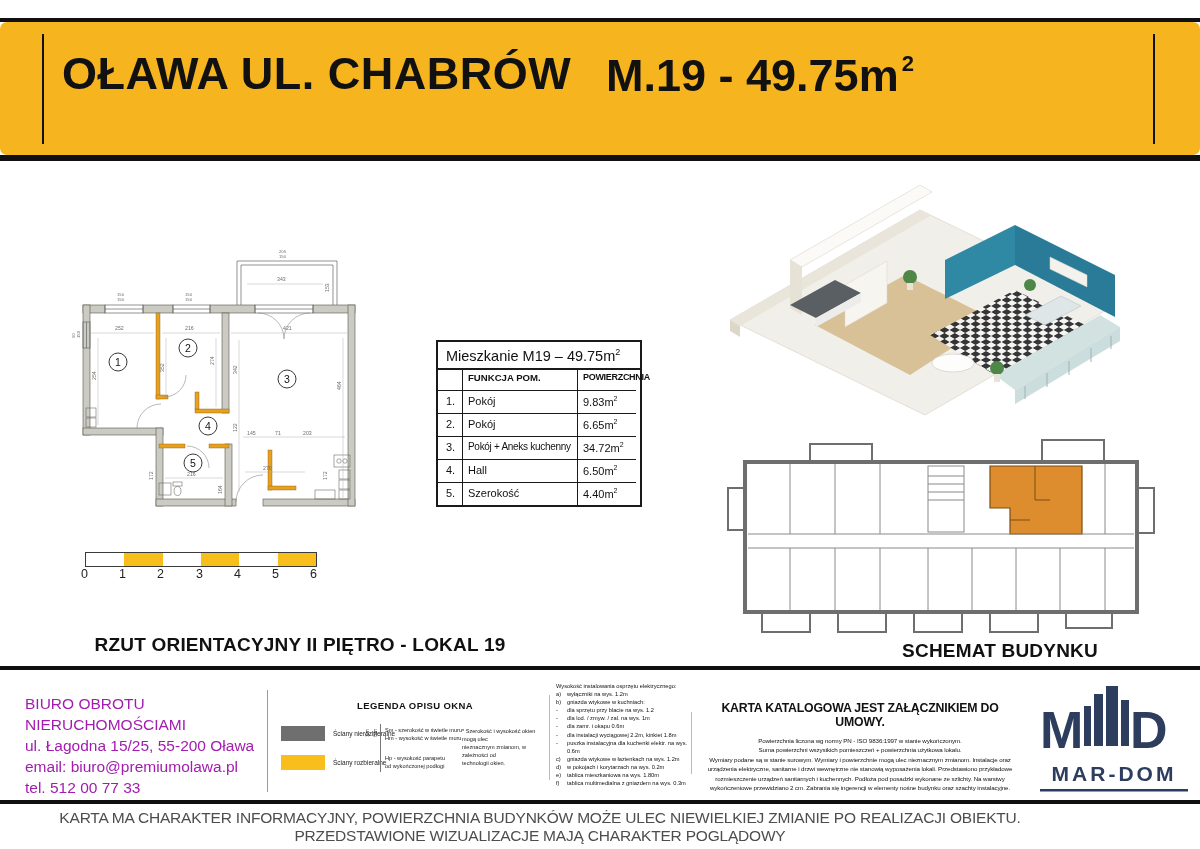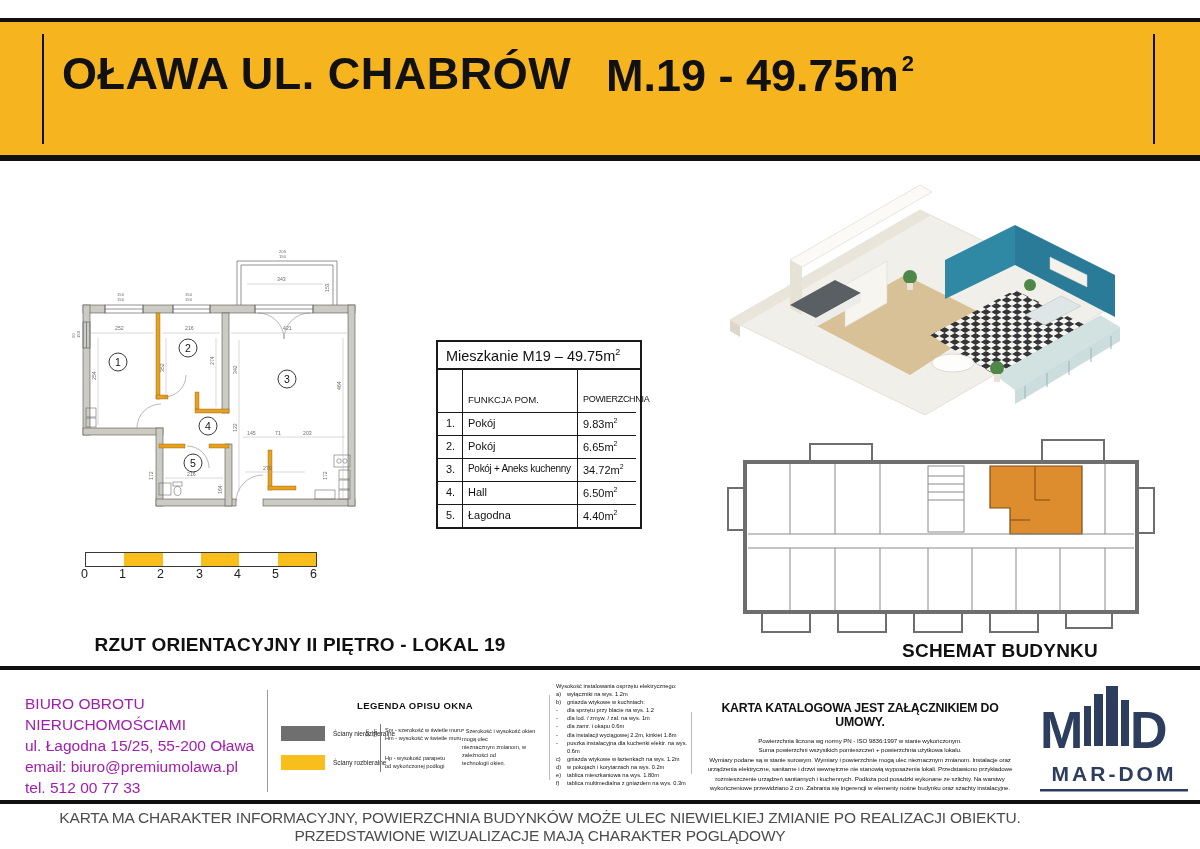--- a/index.html
+++ b/index.html
@@ -1,35 +1,35 @@
 <!DOCTYPE html>
 <html><head>
 <meta charset="utf-8">
 <style>
   html,body{margin:0;padding:0;background:#fff;}
   .page{position:relative;width:1200px;height:849px;background:#fff;overflow:hidden;
         font-family:"Liberation Sans","DejaVu Sans",sans-serif;color:#111;}
   .abs{position:absolute;}
   .hline{position:absolute;left:0;width:1200px;background:#101010;}
   
-  .band{position:absolute;left:0;top:22px;width:1200px;height:133px;background:#F6B41E;}
+  .band{position:absolute;left:0;top:22px;width:1200px;height:133px;background:#F6B41E;border-radius:7px;}
   .band .vline{position:absolute;width:2px;background:#111;}
   .city{position:absolute;left:62px;top:26px;font-size:45px;font-weight:bold;letter-spacing:.5px;}
   .unit{position:absolute;left:606px;top:28px;font-size:45px;font-weight:bold;white-space:nowrap;}
   .unit sup{font-size:22px;position:relative;top:-4px;left:3px;}
   .kond{position:absolute;right:60px;top:36px;text-align:right;font-weight:bold;font-size:17px;line-height:28px;}
   
   .cap{position:absolute;font-size:19px;font-weight:bold;text-align:center;letter-spacing:.2px;}
   
   .tbl{position:absolute;left:436px;top:340px;width:202px;border:2px solid #1a1a1a;background:#fff;font-size:11px;}
   .tbl .ttl{padding:5px 8px 4px 8px;font-size:14.5px;border-bottom:2px solid #1a1a1a;}
   .tbl .ttl sup{font-size:9px;}
   .trow{display:grid;grid-template-columns:24px 116px 58px;}
   .trow > div{padding:4px 4px 3px 5px;border-top:1px solid #1a1a1a;min-height:15px;}
-  .trow.hdr > div{border-top:none;font-weight:normal;font-size:9.6px;padding-top:24px;}
+  .trow.hdr > div{border-top:none;font-weight:bold;font-size:9.6px;padding-top:2px;}
   .trow > div:nth-child(2){border-left:1px solid #1a1a1a;border-right:1px solid #1a1a1a;}
   .trow .no{text-align:center;}
   .trow sup{font-size:7px;}
   .r3name{font-size:10px;letter-spacing:-0.3px;}
   
   .sbar{position:absolute;left:85px;top:552px;width:230px;height:13px;border:1px solid #3a3a3a;display:flex;}
   .sbar div{flex:1;}
   .sbar div:nth-child(2),.sbar div:nth-child(4),.sbar div:nth-child(6){background:#F8BE1C;}
   .snum{position:absolute;top:567px;font-size:12.5px;color:#222;}
   
@@ -245,21 +245,21 @@
       <div class="r3name">Pokój + Aneks kuchenny</div>
       <div><span>34.72m</span><sup>2</sup></div>
     </div>
     <div class="trow">
       <div class="no">4.</div>
       <div>Hall</div>
       <div><span>6.50m</span><sup>2</sup></div>
     </div>
     <div class="trow">
       <div class="no">5.</div>
-      <div>Łagodna</div>
+      <div>Szerokość</div>
       <div><span>4.40m</span><sup>2</sup></div>
     </div>
   </div>
 
   <svg class="abs" style="left:695px;top:165px;" width="430" height="280" viewBox="0 0 430 280">
     <defs>
       <pattern id="chk" width="12" height="12" patternUnits="userSpaceOnUse" patternTransform="matrix(.866,.5,-.866,.5,0,0)">
         <rect width="12" height="12" fill="#f4f4f2"></rect>
         <rect width="6" height="6" fill="#26262a"></rect>
         <rect x="6" y="6" width="6" height="6" fill="#26262a"></rect>

